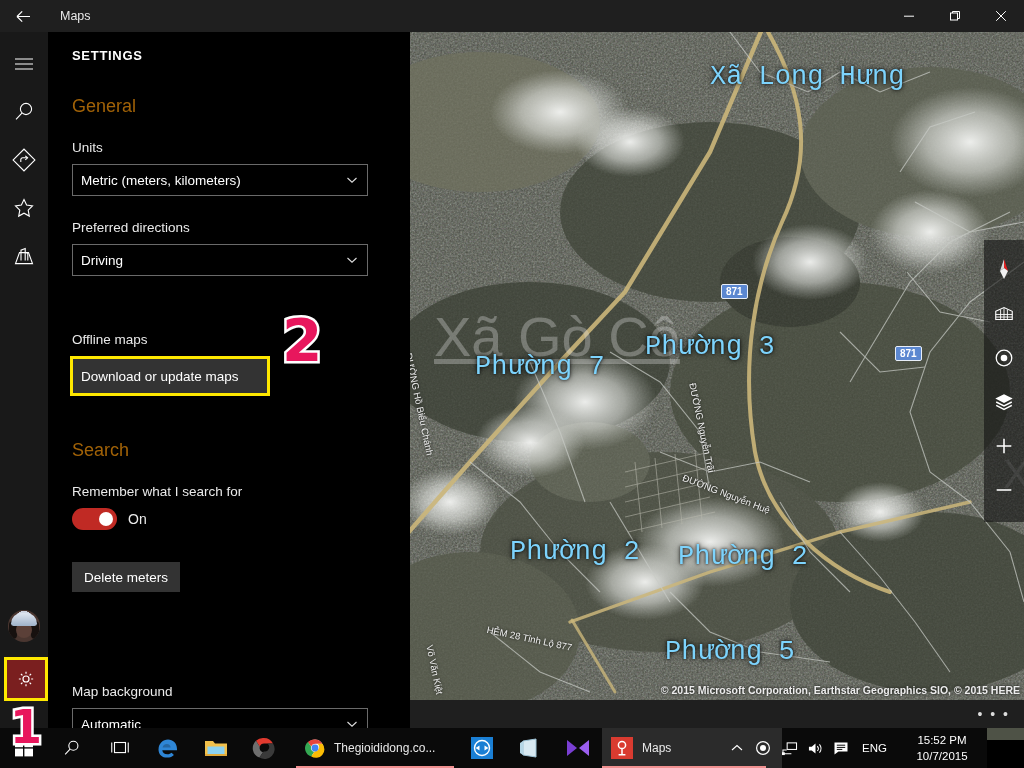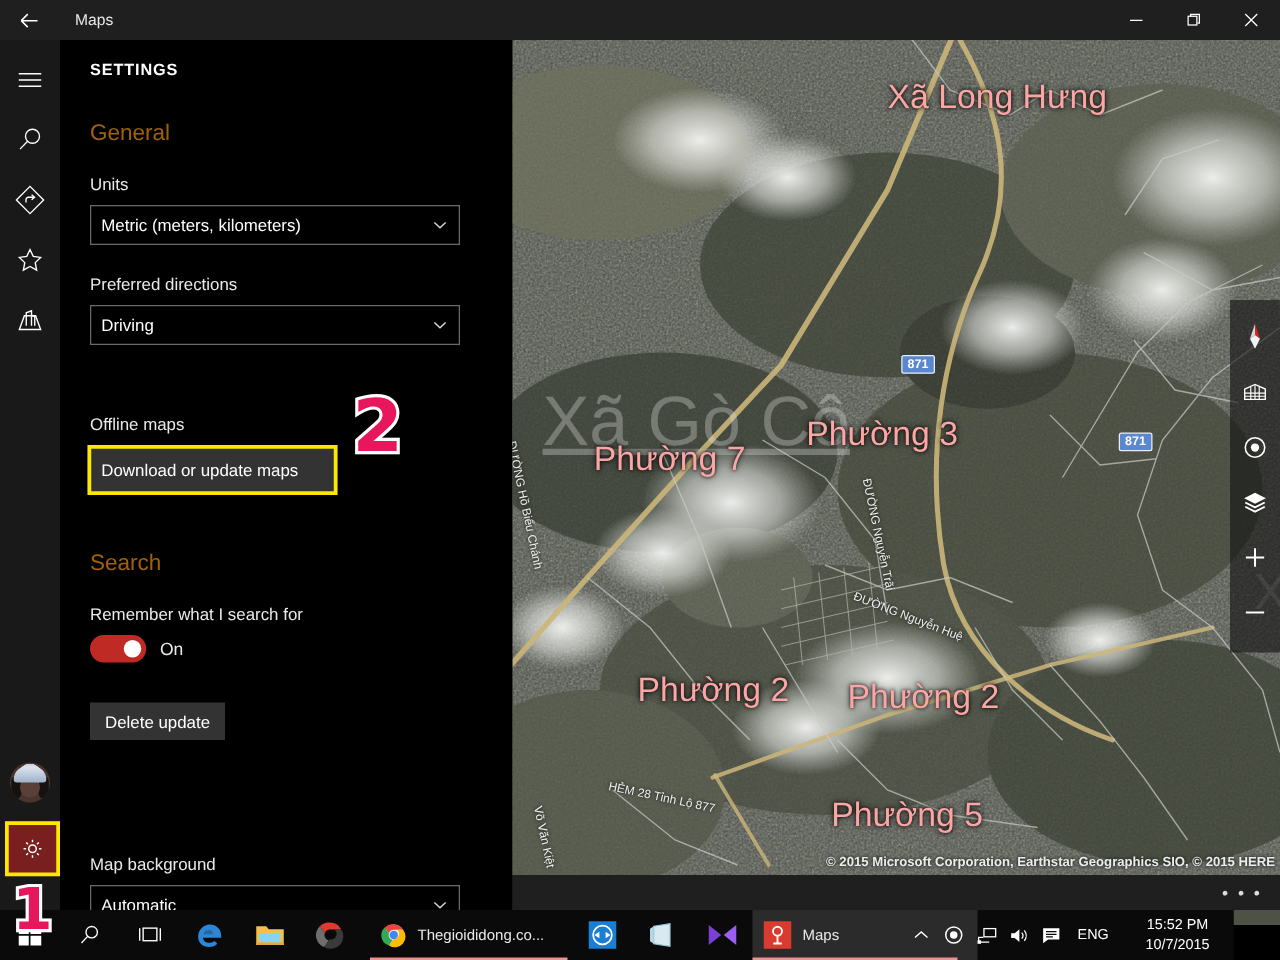--- a/index.html
+++ b/index.html
@@ -52,22 +52,22 @@
   .btn-hl{position:absolute;left:22px;top:324px;width:200px;height:40px;box-sizing:border-box;
           border:3px solid #ffe800;background:#333333;color:#fff;font-size:13.5px;
           display:flex;align-items:center;padding:0 8px;}
   .toggle{position:absolute;left:24px;top:476px;width:45px;height:22px;border-radius:11px;background:#c02a24;}
   .toggle .knob{position:absolute;right:4px;top:4px;width:14px;height:14px;border-radius:50%;background:#fff;}
   .toggle-lbl{position:absolute;left:80px;top:479px;color:#eaeaea;font-size:14px;}
 
   
   .map{position:absolute;left:410px;top:32px;width:614px;height:668px;overflow:hidden;background:#4e5246;}
   .mapimg{position:absolute;left:0;top:0;width:614px;height:668px;}
-  .maplabel{position:absolute;color:#fca5a5;text-shadow:0 0 3px rgba(0,0,0,.85),0 0 6px rgba(0,0,0,.7);
-            font-weight:300;white-space:nowrap;pointer-events:none;}
+  .maplabel{position:absolute;color:#7dd3fc;text-shadow:0 0 3px rgba(0,0,0,.85),0 0 6px rgba(0,0,0,.7);
+            font-weight:300;white-space:nowrap;pointer-events:none;font-family:Liberation Mono, monospace;}
   .bigghost{position:absolute;color:rgba(225,225,225,.33);font-weight:300;white-space:nowrap;font-size:56px;}
   .street{position:absolute;color:#f0f0f0;font-size:9.5px;white-space:nowrap;
           text-shadow:0 0 3px rgba(0,0,0,.9);}
   .shield{position:absolute;background:#5b87d0;border:1px solid #e8eef8;border-radius:2px;
           color:#fff;font-size:10px;font-weight:bold;padding:1px 4px;line-height:11px;}
   .copyright{position:absolute;right:4px;bottom:4px;color:#ececec;font-size:10.5px;
              text-shadow:0 0 3px rgba(0,0,0,.95);white-space:nowrap;font-weight:bold;}
 
   
   .mapctl{position:absolute;right:0px;top:208px;width:40px;background:rgba(20,20,20,.62);
@@ -199,21 +199,21 @@
 
     <div class="lbl" style="top:300px">Offline maps</div>
     <div class="btn-hl">Download or update maps</div>
 
     <div class="sec-title" style="top:408px">Search</div>
     <div class="lbl" style="top:452px">Remember what I search for</div>
     <div class="toggle">
       <div class="knob"></div>
     </div>
     <div class="toggle-lbl">On</div>
-    <div class="btn-flat" style="top:530px">Delete update</div>
+    <div class="btn-flat" style="top:530px">Delete meters</div>
 
     <div class="lbl" style="top:652px">Map background</div>
     <div class="combo" style="top:676px">
       <span class="val">Automatic</span>
       <svg class="chev" viewBox="0 0 14 14">
         <path d="M2.5 5l4.5 4.2L11.5 5" fill="none" stroke="#ddd" stroke-width="1.1"></path>
         </svg>
     </div>
   </div>
 

